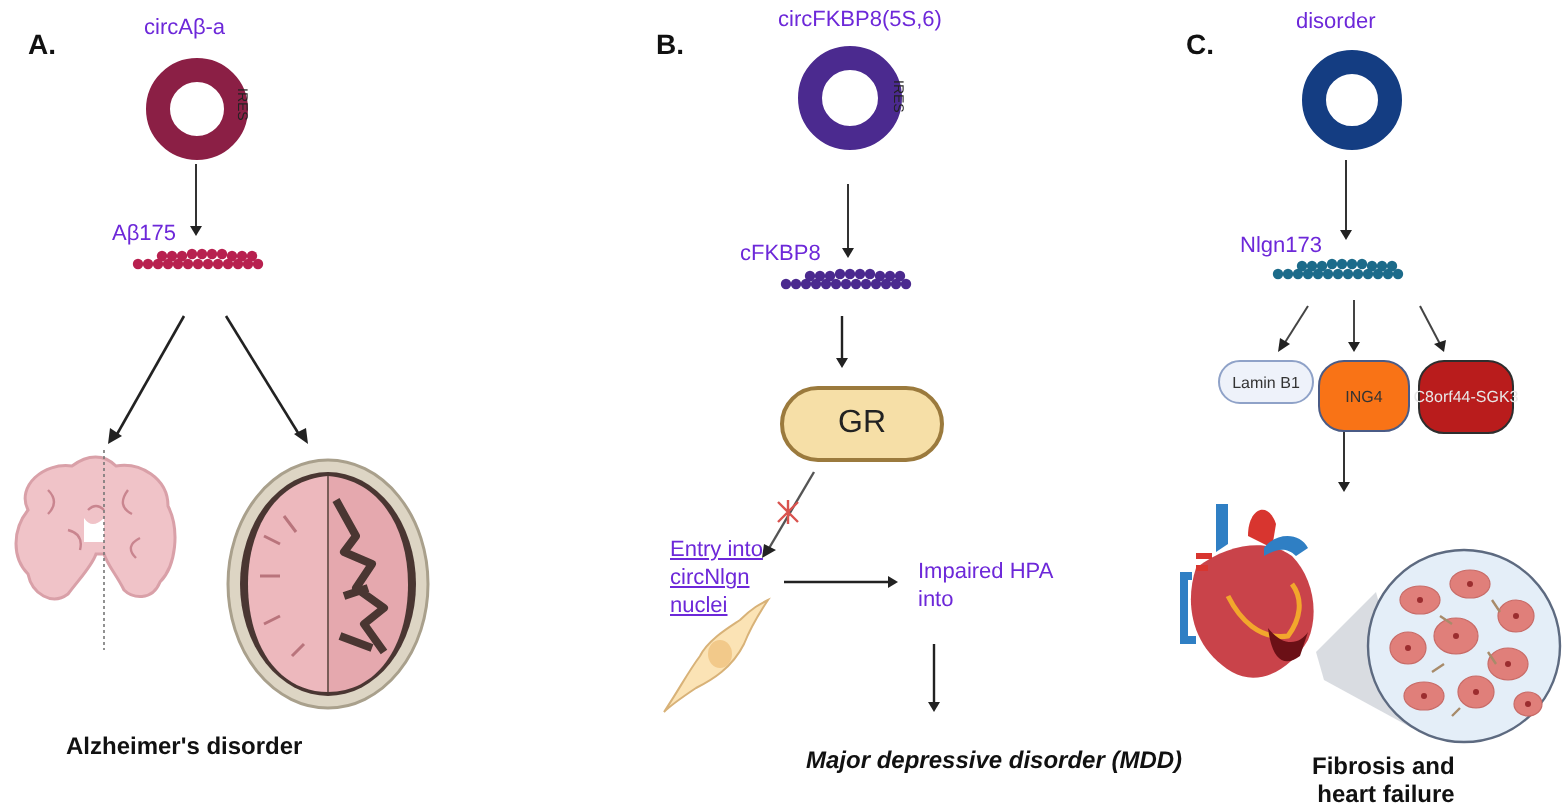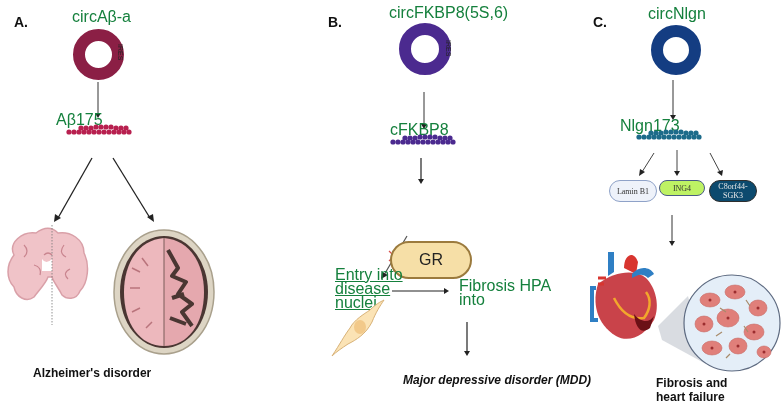--- a/index.html
+++ b/index.html
@@ -1,24 +1,24 @@
 <!DOCTYPE html>
 <html><head>
 <meta charset="utf-8">
 <style>
   html, body { margin: 0; padding: 0; background: #ffffff; }
   body { width: 782px; height: 404px; position: relative; overflow: hidden; font-family: "Liberation Sans", sans-serif; color: #1a1a1a; }
   .abs { position: absolute; }
   .panel-label { font-weight: bold; font-size: 14px; color: #111; }
-  .lbl { font-size: 16px; color: #15803d; white-space: nowrap; }
+  .lbl { font-size: 11px; color: #6d28d9; white-space: nowrap; }
   .bold-lbl { font-size: 12px; font-weight: bold; color: #111; white-space: nowrap; }
   .ring { position: absolute; border-radius: 50%; box-sizing: border-box; }
   .ires { position: absolute; font-size: 7px; color: #222; transform: rotate(90deg); transform-origin: left top; }
   .gr { position: absolute; width: 82px; height: 38px; border-radius: 19px; background: #f6dfa7; border: 2px solid #9b7a3d; box-sizing: border-box; display:flex; align-items:center; justify-content:center; font-size: 16px; color: #222; }
-  .pill { position: absolute; height: 26px; border-radius: 13px; box-sizing: border-box; display:flex; align-items:center; justify-content:center; font-size: 8px; text-align:left; line-height: 9px; font-family: Liberation Serif, serif; }
+  .pill { position: absolute; height: 26px; border-radius: 13px; box-sizing: border-box; display:flex; align-items:center; justify-content:center; font-size: 8px; text-align:left; line-height: 9px; }
   svg { position: absolute; overflow: visible; }
 </style>
 </head>
 <body>
 
 <div class="abs panel-label" style="left:14px;top:14px;">A.</div>
 <div class="abs lbl" style="left:72px;top:8px;">circAβ-a</div>
 <div class="ring" style="left:73px;top:29px;width:51px;height:51px;border:12px solid #8b1f45;"></div>
 <div class="ires" style="left:124px;top:44px;">IRES</div>
 <svg width="782" height="404" style="left:0;top:0;">
@@ -86,21 +86,21 @@
   <line x1="421" y1="158" x2="421" y2="180" stroke="#222" stroke-width="1.2"></line>
   <polygon points="418,179 424,179 421,184" fill="#222"></polygon>
   <line x1="407" y1="236" x2="384" y2="275" stroke="#555" stroke-width="1.2"></line>
   <polygon points="381,279 382,272 388,275" fill="#222"></polygon>
   <path d="M389,251 l10,10 M399,251 l-10,10 M394,250 l0,12" stroke="#d9534f" stroke-width="1.2"></path>
   <line x1="392" y1="291" x2="444" y2="291" stroke="#222" stroke-width="1.2"></line>
   <polygon points="444,288 444,294 449,291" fill="#222"></polygon>
   <line x1="467" y1="322" x2="467" y2="352" stroke="#222" stroke-width="1.2"></line>
   <polygon points="464,351 470,351 467,356" fill="#222"></polygon>
 </svg>
-<div class="abs lbl" style="left:370px;top:121px;margin-left:20px;">cFKBP8</div>
+<div class="abs lbl" style="left:370px;top:121px;">cFKBP8</div>
 <svg width="70" height="14" style="left:390px;top:133px;">
   <g fill="#4b2a8f">
     <circle cx="3" cy="9" r="2.6"></circle>
       <circle cx="8" cy="9" r="2.6"></circle>
       <circle cx="13" cy="9" r="2.6"></circle>
       <circle cx="18" cy="9" r="2.6"></circle>
       <circle cx="23" cy="9" r="2.6"></circle>
       <circle cx="28" cy="9" r="2.6"></circle>
       <circle cx="33" cy="9" r="2.6"></circle>
       <circle cx="38" cy="9" r="2.6"></circle>
@@ -114,38 +114,38 @@
       <circle cx="25" cy="5" r="2.6"></circle>
       <circle cx="30" cy="4" r="2.6"></circle>
       <circle cx="35" cy="4" r="2.6"></circle>
       <circle cx="40" cy="4" r="2.6"></circle>
       <circle cx="45" cy="4" r="2.6"></circle>
       <circle cx="50" cy="5" r="2.6"></circle>
       <circle cx="55" cy="5" r="2.6"></circle>
       <circle cx="60" cy="5" r="2.6"></circle>
   </g>
 </svg>
-<div class="gr" style="left:390px;top:193px;margin-top:48px;">GR</div>
+<div class="gr" style="left:390px;top:193px;">GR</div>
 <div class="abs lbl" style="left:335px;top:268px;line-height:14px;text-decoration:underline;">
   <div>Entry into</div>
-  <div>disease</div>
+  <div>circNlgn</div>
   <div>nuclei</div>
 </div>
 <div class="abs lbl" style="left:459px;top:279px;line-height:14px;">
-  <div>Fibrosis HPA</div>
+  <div>Impaired HPA</div>
   <div>into</div>
 </div>
 <svg width="60" height="60" style="left:328px;top:300px;">
   <path d="M4,56 C12,44 16,36 22,28 C26,20 36,14 42,10 C48,4 52,2 56,0 C52,6 48,12 44,22 C38,34 28,40 20,44 C14,48 8,52 4,56 Z" fill="#fbe3b5" stroke="#d8b278" stroke-width="1"></path>
   <ellipse cx="32" cy="27" rx="6" ry="7" fill="#f2c98a"></ellipse>
 </svg>
 <div class="abs bold-lbl" style="left:403px;top:373px;font-style:italic;">Major depressive disorder (MDD)</div>
 
 <div class="abs panel-label" style="left:593px;top:14px;">C.</div>
-<div class="abs lbl" style="left:648px;top:5px;">circNlgn</div>
+<div class="abs lbl" style="left:648px;top:5px;">disorder</div>
 <div class="ring" style="left:651px;top:25px;width:50px;height:50px;border:12px solid #143d82;"></div>
 <svg width="782" height="404" style="left:0;top:0;">
   <line x1="673" y1="80" x2="673" y2="116" stroke="#333" stroke-width="1"></line>
   <polygon points="670,115 676,115 673,120" fill="#222"></polygon>
   <line x1="654" y1="153" x2="642" y2="172" stroke="#444" stroke-width="1"></line>
   <polygon points="639,176 640,169 645,172" fill="#222"></polygon>
   <line x1="677" y1="150" x2="677" y2="172" stroke="#444" stroke-width="1"></line>
   <polygon points="674,171 680,171 677,176" fill="#222"></polygon>
   <line x1="710" y1="153" x2="720" y2="172" stroke="#444" stroke-width="1"></line>
   <polygon points="722,176 717,172 723,170" fill="#222"></polygon>
@@ -174,22 +174,22 @@
       <circle cx="30" cy="4" r="2.6"></circle>
       <circle cx="35" cy="4" r="2.6"></circle>
       <circle cx="40" cy="4" r="2.6"></circle>
       <circle cx="45" cy="4" r="2.6"></circle>
       <circle cx="50" cy="5" r="2.6"></circle>
       <circle cx="55" cy="5" r="2.6"></circle>
       <circle cx="60" cy="5" r="2.6"></circle>
   </g>
 </svg>
 <div class="pill" style="left:609px;top:180px;width:48px;height:22px;background:#eef2fa;border:1px solid #8fa2c8;color:#333;">Lamin B1</div>
-<div class="pill" style="left:659px;top:180px;width:46px;height:16px;background:#bef264;border:1.5px solid #4a5b86;color:#333;">ING4</div>
-<div class="pill" style="left:709px;top:180px;width:48px;height:22px;background:#0c4a6e;border:1.5px solid #2e2e2e;color:#e8e8e8;flex-direction:column;">
+<div class="pill" style="left:659px;top:180px;width:46px;height:36px;background:#f97316;border:1.5px solid #4a5b86;color:#333;">ING4</div>
+<div class="pill" style="left:709px;top:180px;width:48px;height:37px;background:#b91c1c;border:1.5px solid #2e2e2e;color:#e8e8e8;flex-direction:row;">
   <span>C8orf44-</span>
   <span>SGK3</span>
 </div>
 
 <svg width="80" height="100" style="left:590px;top:248px;">
   <path d="M18,28 L18,4 L24,4 L24,24" fill="#2f7fc4"></path>
   <path d="M34,20 C34,6 44,2 48,14 L46,26 Z" fill="#d8352f"></path>
   <path d="M8,36 C2,54 6,76 26,88 C40,96 56,86 64,72 C70,58 66,40 56,30 C46,22 26,22 8,36 Z" fill="#c9434a"></path>
   <path d="M24,50 C30,62 40,72 54,70 C60,62 62,52 56,44" fill="none" stroke="#f2a72c" stroke-width="2.5"></path>
   <path d="M44,66 C52,76 60,74 64,68 L60,80 C52,86 46,82 44,66 Z" fill="#6b1016"></path>
@@ -218,16 +218,16 @@
       <circle cx="158" cy="48" r="1.5"></circle>
     <circle cx="104" cy="64" r="1.5"></circle>
       <circle cx="128" cy="58" r="1.5"></circle>
       <circle cx="154" cy="72" r="1.5"></circle>
     <circle cx="112" cy="88" r="1.5"></circle>
       <circle cx="138" cy="86" r="1.5"></circle>
       <circle cx="164" cy="92" r="1.5"></circle>
   </g>
   <path d="M120,48 l6,4 M146,40 l4,6 M116,76 l6,-4 M144,66 l4,6 M126,98 l4,-4" stroke="#a88b6a" stroke-width="1.2"></path>
 </svg>
-<div class="abs bold-lbl" style="left:656px;top:376px;line-height:14px;text-align:left;">
+<div class="abs bold-lbl" style="left:656px;top:376px;line-height:14px;text-align:right;">
   <div>Fibrosis and</div>
   <div>heart failure</div>
 </div>
 
 </body></html>

